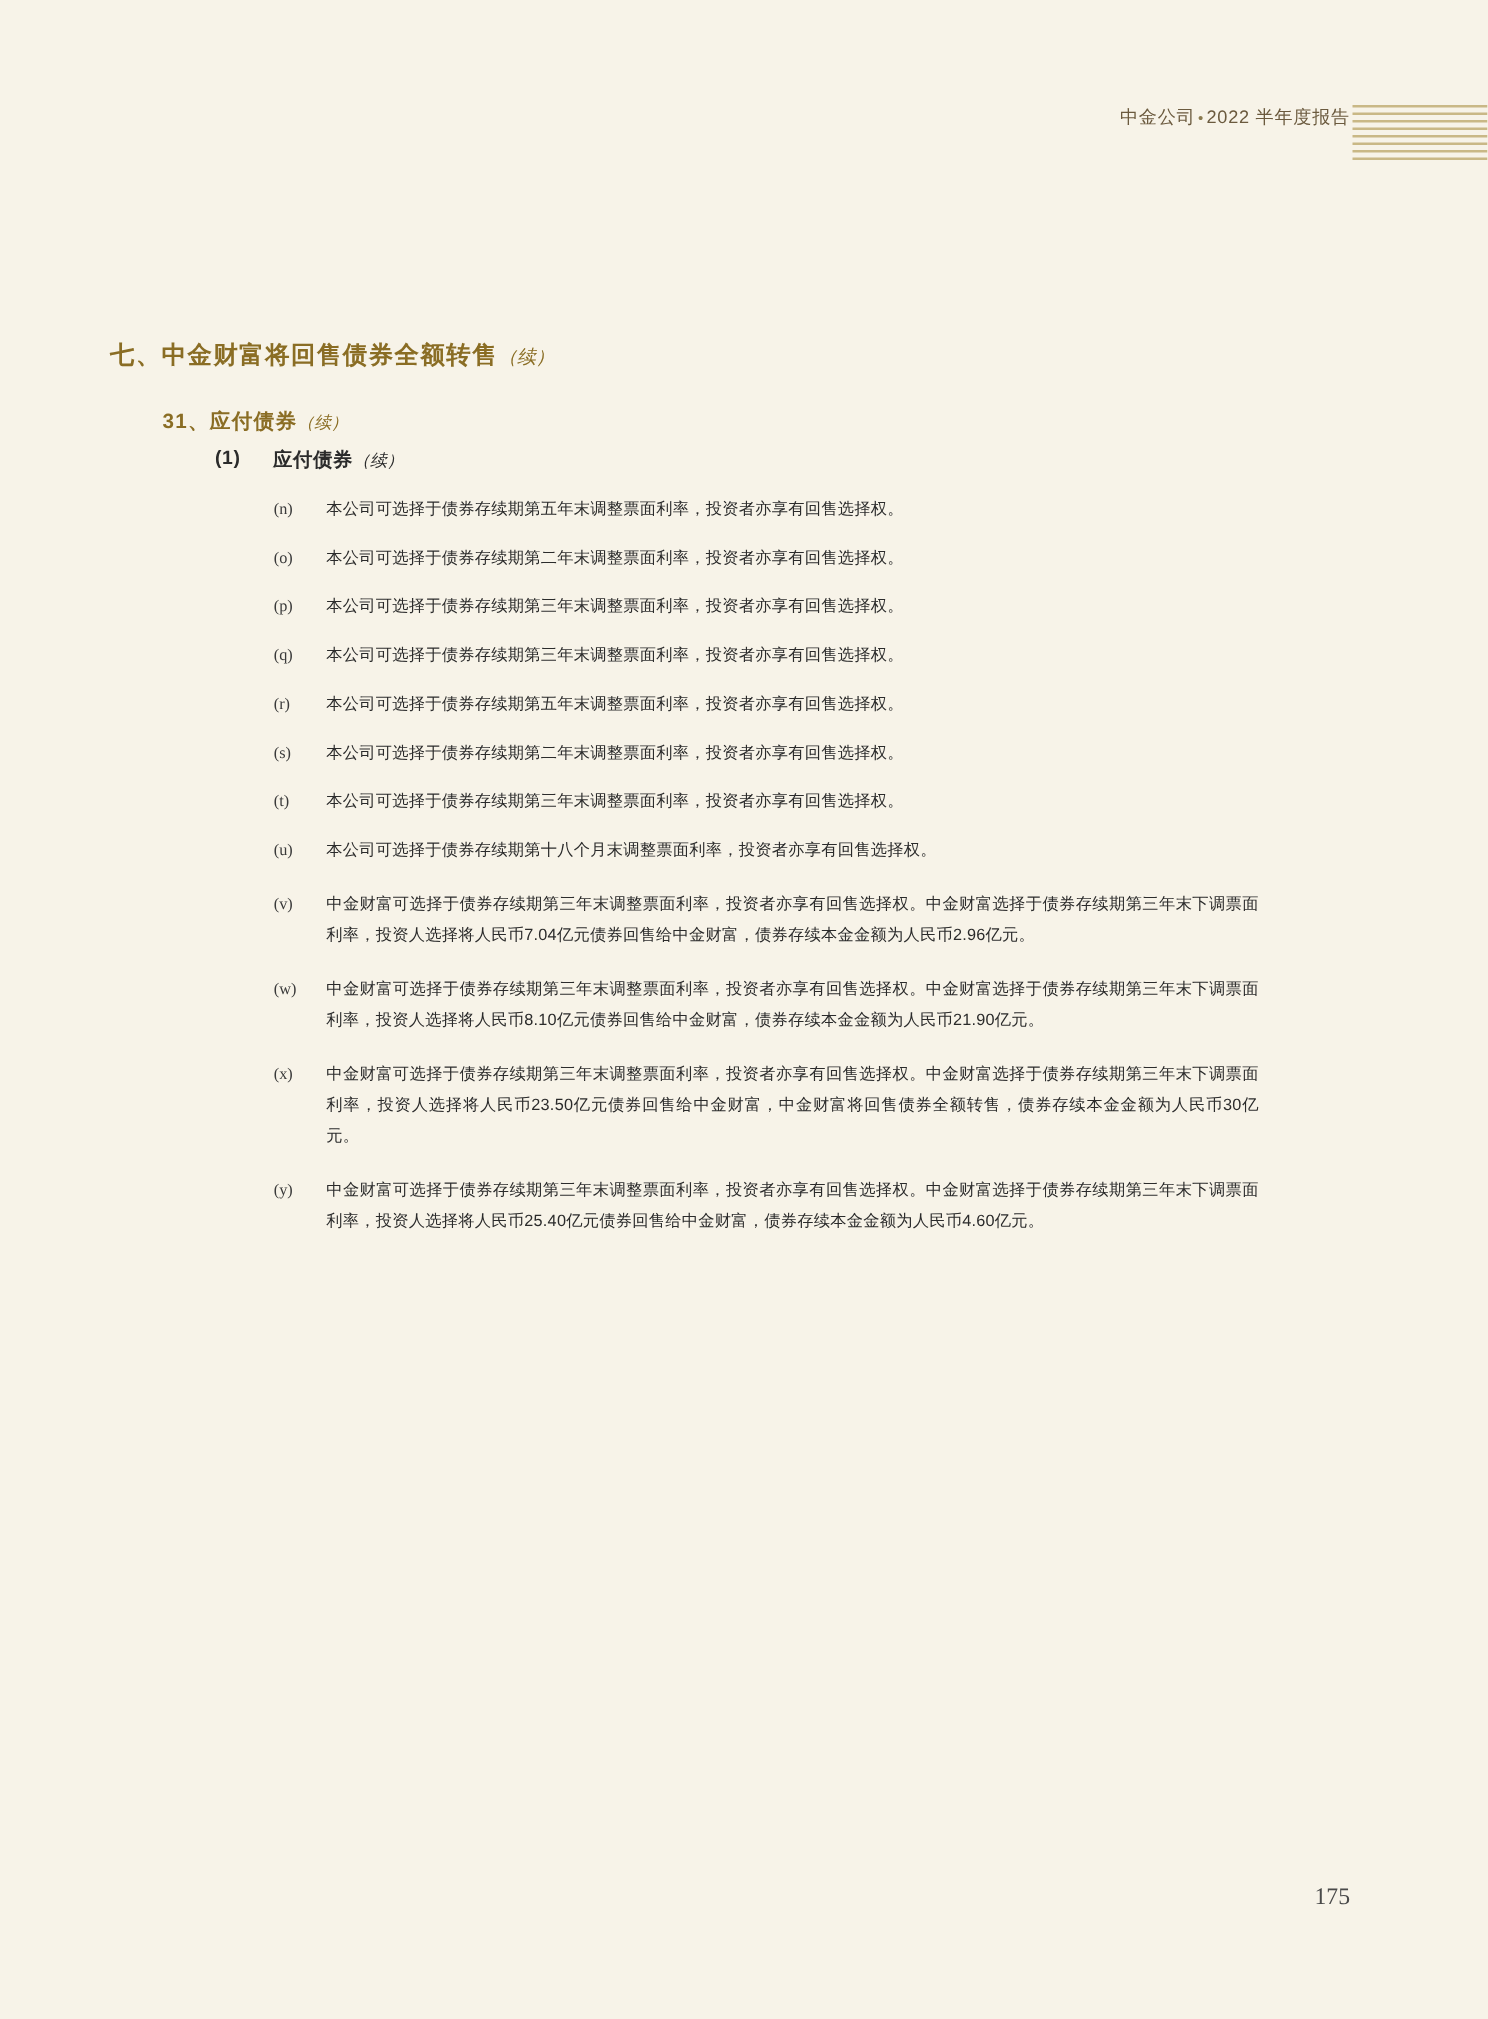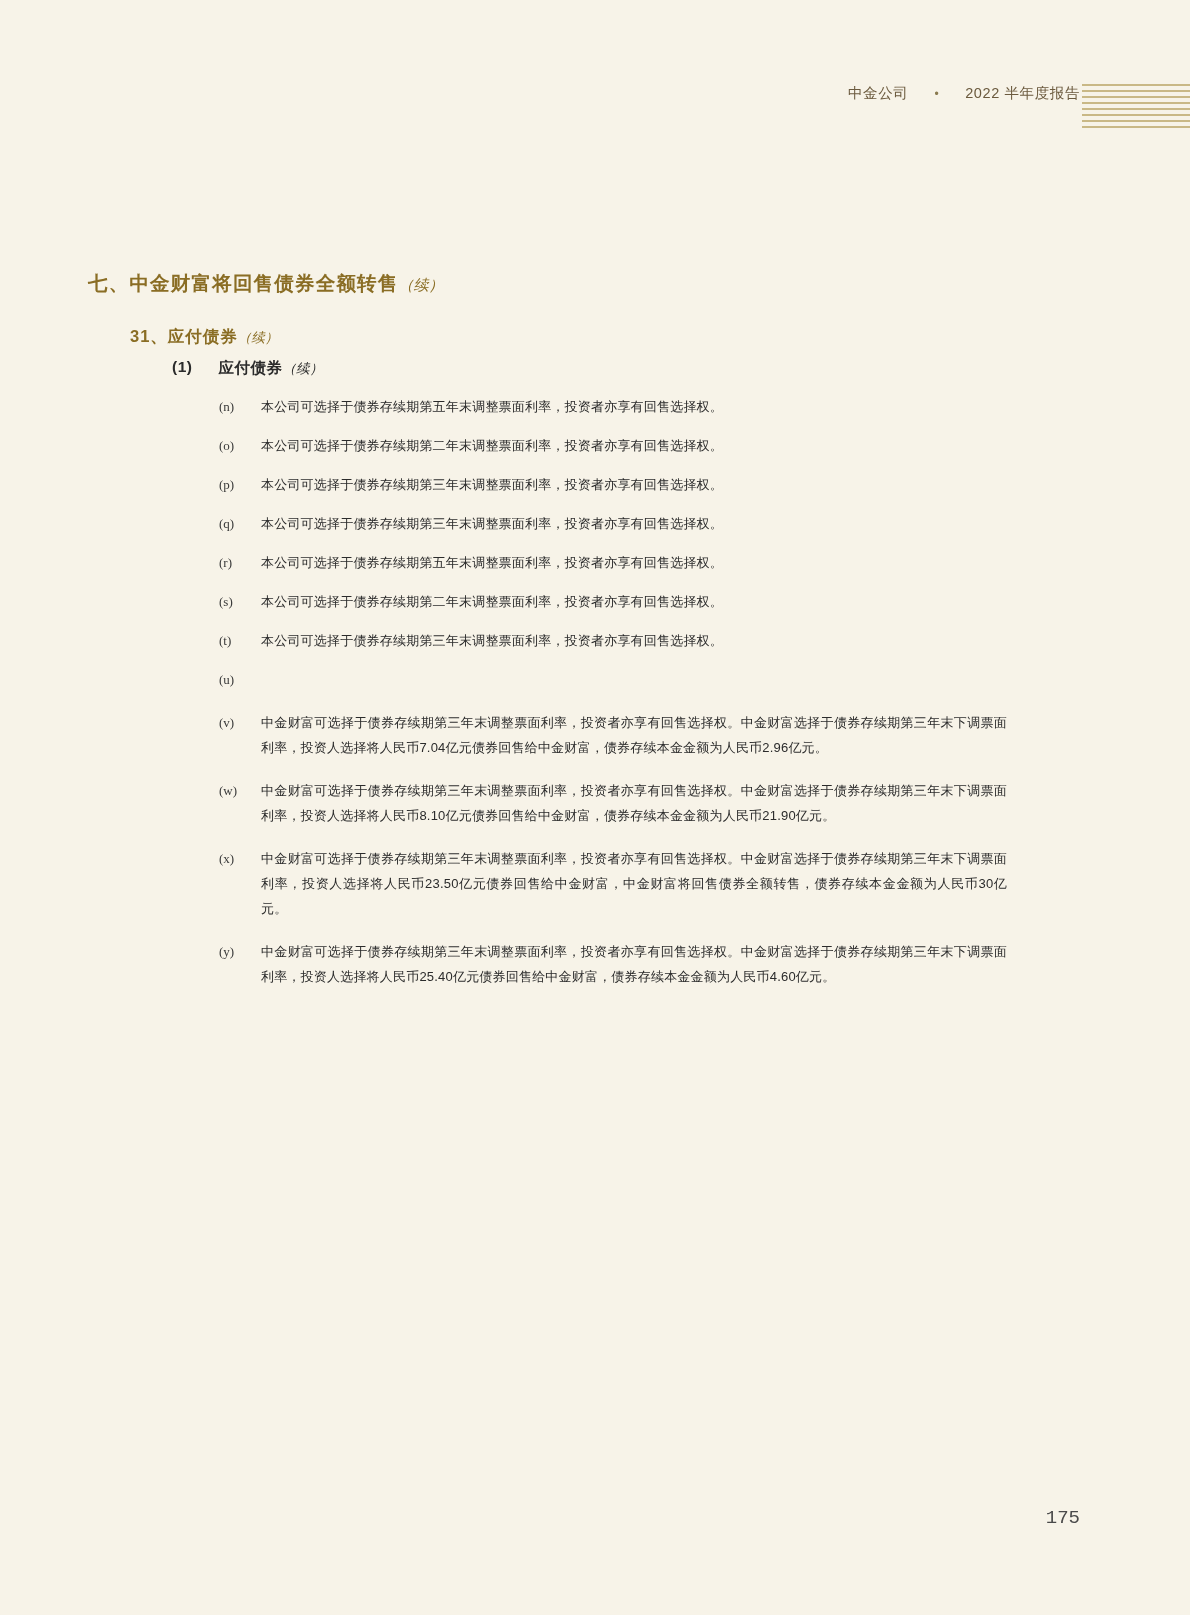--- a/index.html
+++ b/index.html
@@ -16,21 +16,21 @@
     overflow: hidden;
   }
 
   
   .page-header {
     position: absolute;
     top: 84px;
     right: 110px;
     display: flex;
     align-items: center;
-    gap: 24px;
+    gap: 0;
     font-size: 14.5px;
     color: #6b5a3e;
     letter-spacing: 0.6px;
     white-space: nowrap;
   }
   .page-header .dot {
     color: #8a7a4f;
     font-size: 12px;
     margin: 0 2px;
   }
@@ -146,21 +146,21 @@
     margin-bottom: 18px;
   }
 
   
   .page-number {
     position: absolute;
     right: 110px;
     bottom: 86px;
     font-size: 19px;
     color: #4a4a4a;
-    font-family: Liberation Mono, monospace;
+    font-family: Liberation Serif, serif;
   }
 </style>
 </head>
 <body>
 
 <div class="page-header">
   <span>中金公司</span>
   <span class="dot">•</span>
   <span>2022 半年度报告</span>
 </div>
@@ -223,20 +223,21 @@
       <div class="body">本公司可选择于债券存续期第二年末调整票面利率，投资者亦享有回售选择权。</div>
     </div>
 
     <div class="list-item tight">
       <div class="marker">(t)</div>
       <div class="body">本公司可选择于债券存续期第三年末调整票面利率，投资者亦享有回售选择权。</div>
     </div>
 
     <div class="list-item para">
       <div class="marker">(u)</div>
+      <div class="body">本公司可选择于债券存续期第十八个月末调整票面利率，投资者亦享有回售选择权。</div>
     </div>
 
     <div class="list-item para">
       <div class="marker">(v)</div>
       <div class="body">中金财富可选择于债券存续期第三年末调整票面利率，投资者亦享有回售选择权。中金财富选择于债券存续期第三年末下调票面利率，投资人选择将人民币7.04亿元债券回售给中金财富，债券存续本金金额为人民币2.96亿元。</div>
     </div>
 
     <div class="list-item para">
       <div class="marker">(w)</div>
       <div class="body">中金财富可选择于债券存续期第三年末调整票面利率，投资者亦享有回售选择权。中金财富选择于债券存续期第三年末下调票面利率，投资人选择将人民币8.10亿元债券回售给中金财富，债券存续本金金额为人民币21.90亿元。</div>

